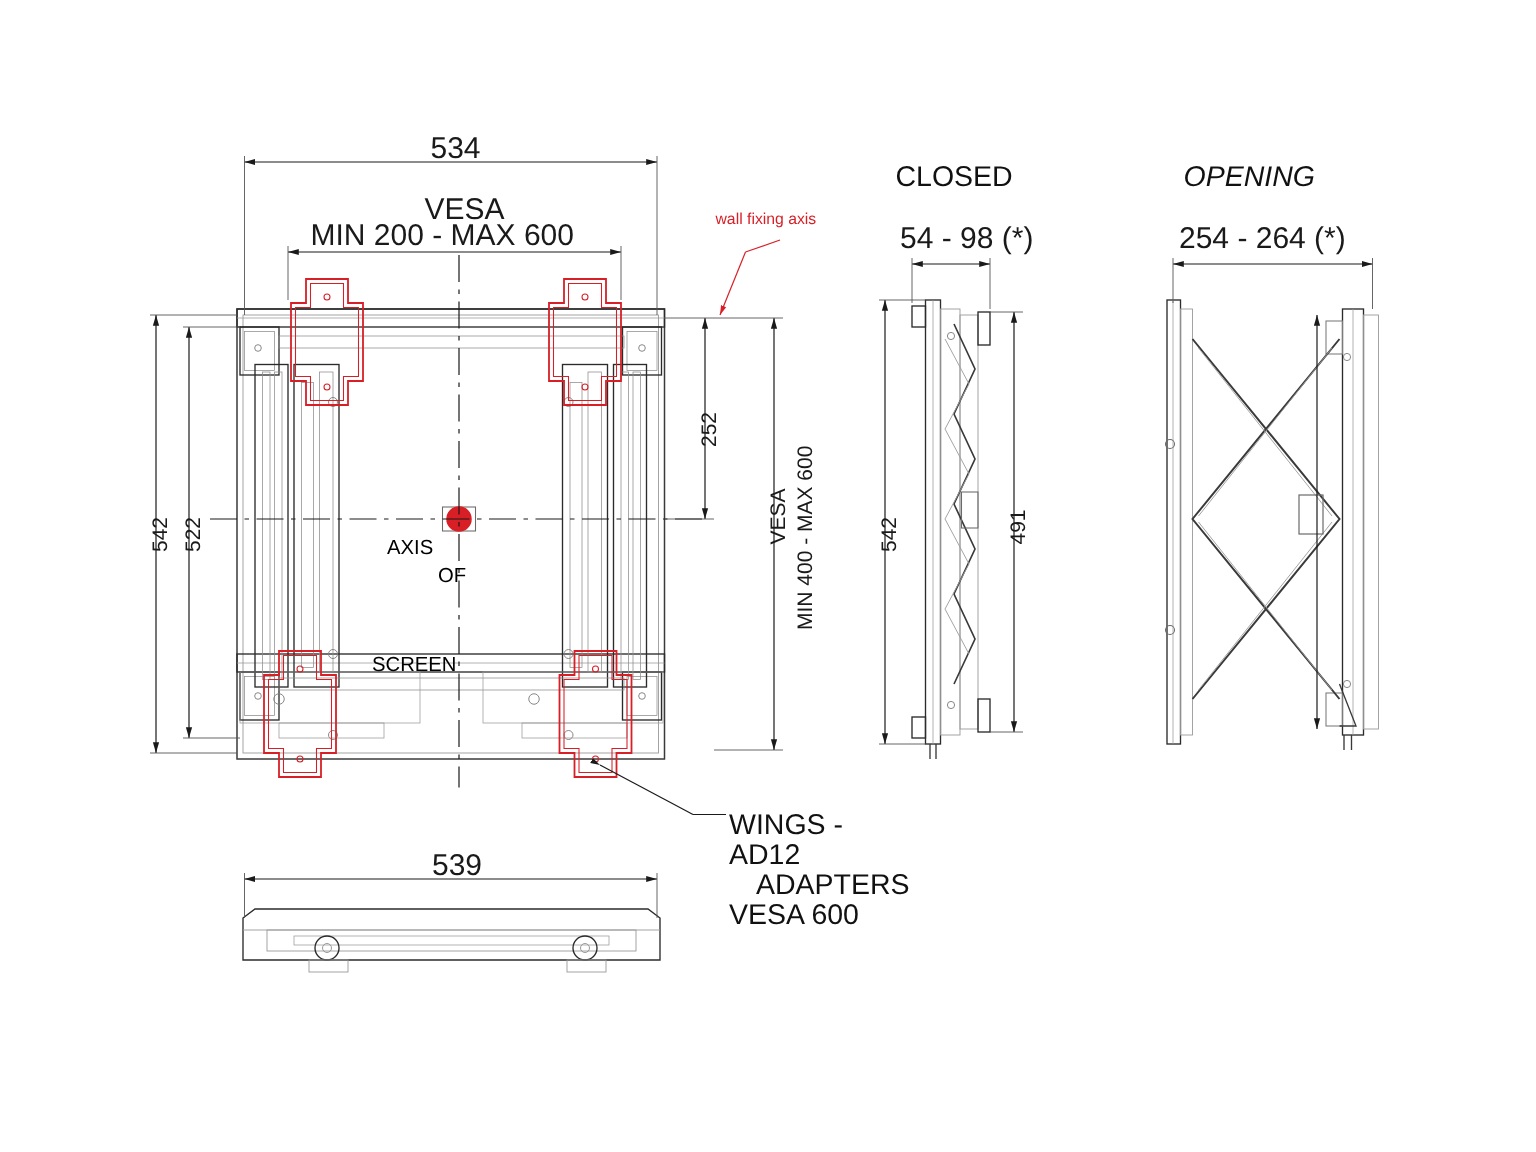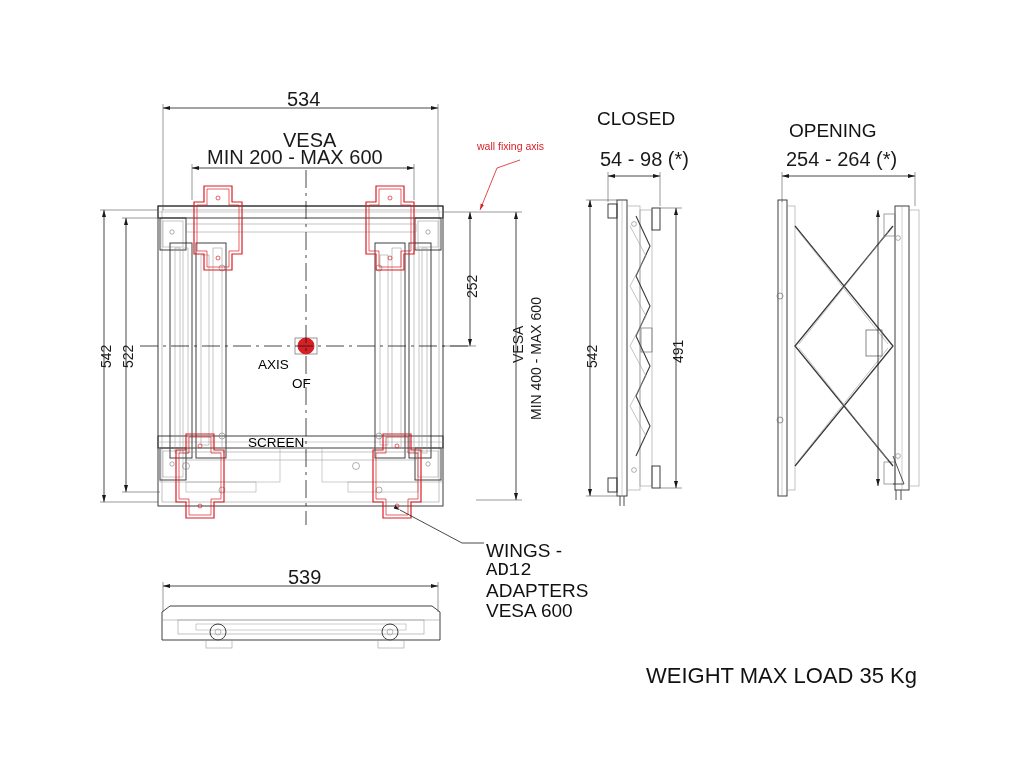--- a/index.html
+++ b/index.html
@@ -293,29 +293,28 @@
   <div class="lbl dim-v" style="left:510px; top:363px;">VESA</div>
   <div class="lbl dim-v" style="left:528px; top:420px;">MIN 400 - MAX 600</div>
 
   <div class="lbl center-lbl" style="left:258px; top:357px;">AXIS</div>
   <div class="lbl center-lbl" style="left:292px; top:376px;">OF</div>
   <div class="lbl center-lbl" style="left:248px; top:395px;margin-top:40px;">SCREEN</div>
 
   <div class="lbl note-red" style="left:477px; top:140px;">wall fixing axis</div>
 
   <div class="lbl note" style="left:486px; top:540px;">WINGS -</div>
-  <div class="lbl note" style="left:486px; top:560px;font-family:Liberation Mono, monospace;">AD12</div>
-  <div class="lbl note" style="left:486px; top:580px;">ADAPTERS</div>
+  <div class="lbl note" style="left:486px; top:560px;">AD12</div>
+  <div class="lbl note" style="left:504px; top:580px;">ADAPTERS</div>
   <div class="lbl note" style="left:486px; top:600px;">VESA 600</div>
 
   <div class="lbl dim" style="left:288px; top:566px;">539</div>
 
   <div class="lbl head" style="left:597px; top:108px;">CLOSED</div>
   <div class="lbl dim" style="left:600px; top:148px;">54 - 98 (*)</div>
   <div class="lbl dim-v" style="left:584px; top:368px;">542</div>
   <div class="lbl dim-v" style="left:670px; top:363px;">491</div>
 
-  <div class="lbl head" style="left:789px; top:120px;">OPENING</div>
+  <div class="lbl head" style="left:789px; top:108px;font-style:italic;">OPENING</div>
   <div class="lbl dim" style="left:786px; top:148px;">254 - 264 (*)</div>
 
-  <div class="lbl weight" style="left:646px; top:663px;">WEIGHT MAX LOAD 35 Kg</div>
 
 </div>
 
 </body></html>

